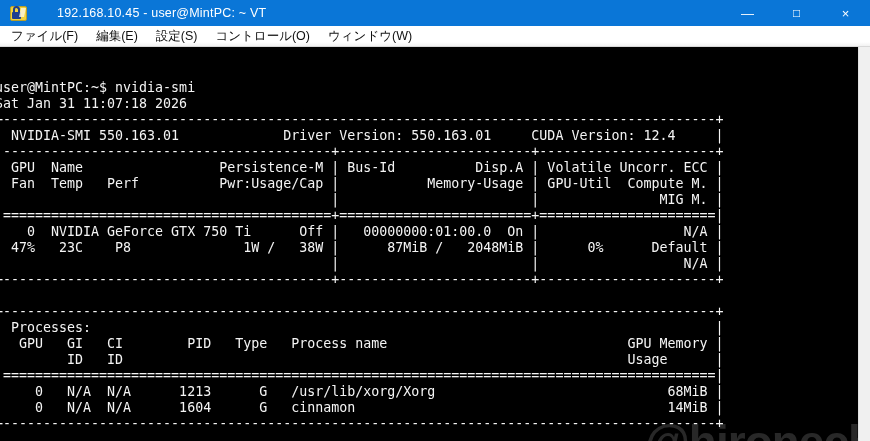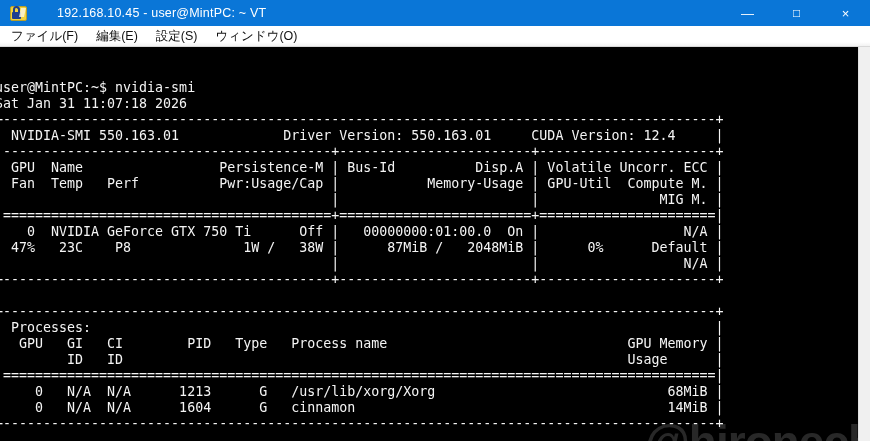--- a/index.html
+++ b/index.html
@@ -100,21 +100,22 @@
       <div class="win-btn minimize">—</div>
       <div class="win-btn maximize">□</div>
       <div class="win-btn close">×</div>
     </div>
   </div>
 
   <div class="menubar">
     <div class="menu-item">ファイル(F)</div>
     <div class="menu-item">編集(E)</div>
     <div class="menu-item">設定(S)</div>
-    <div class="menu-item">ウィンドウ(O)</div>
+    <div class="menu-item">コントロール(O)</div>
+    <div class="menu-item">ウィンドウ(W)</div>
   </div>
 
   <div class="terminal">
     <div class="watermark">@hironechan</div>
     <div class="term-inner">
       <pre>user@MintPC:~$ nvidia-smi
 Sat Jan 31 11:07:18 2026
 +-----------------------------------------------------------------------------------------+
 | NVIDIA-SMI 550.163.01             Driver Version: 550.163.01     CUDA Version: 12.4     |
 |-----------------------------------------+------------------------+----------------------+

